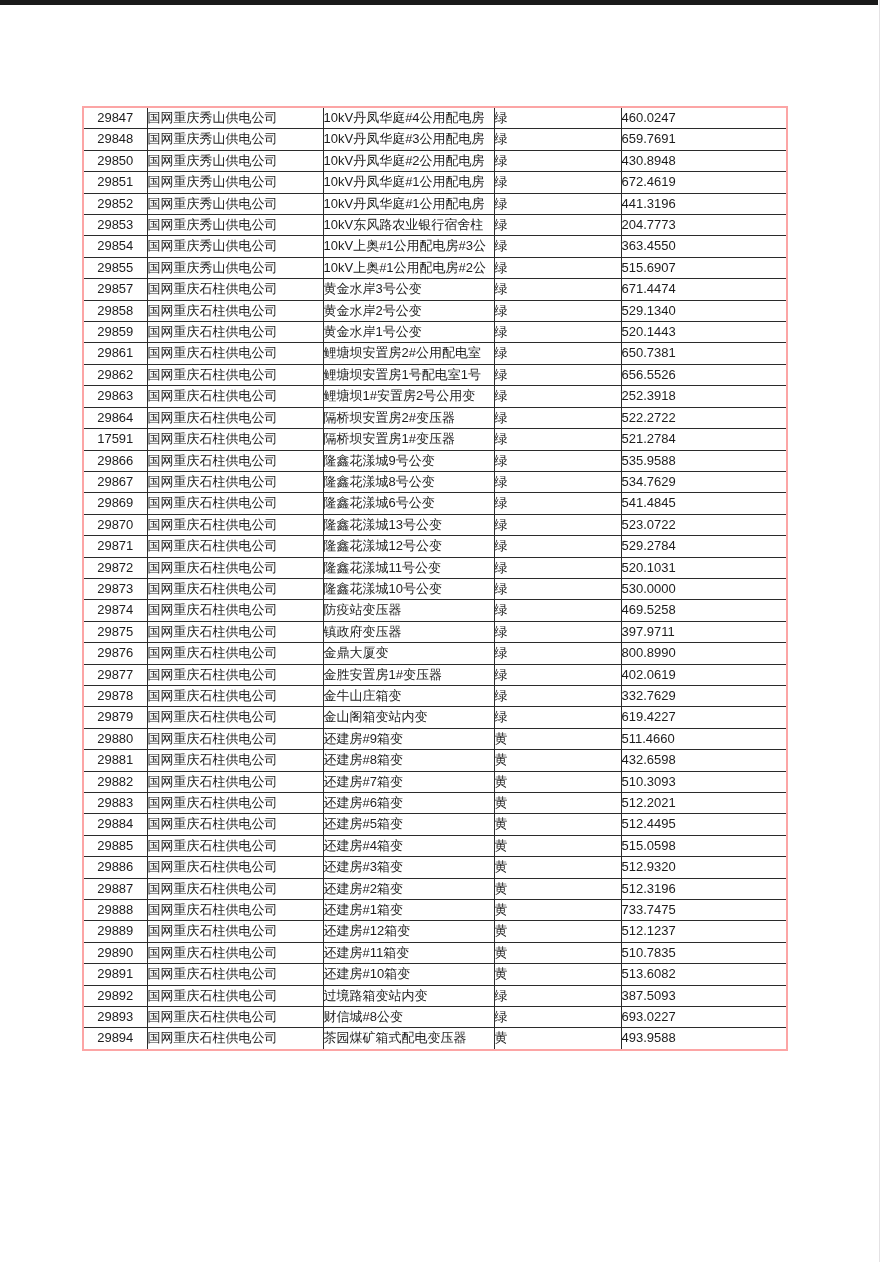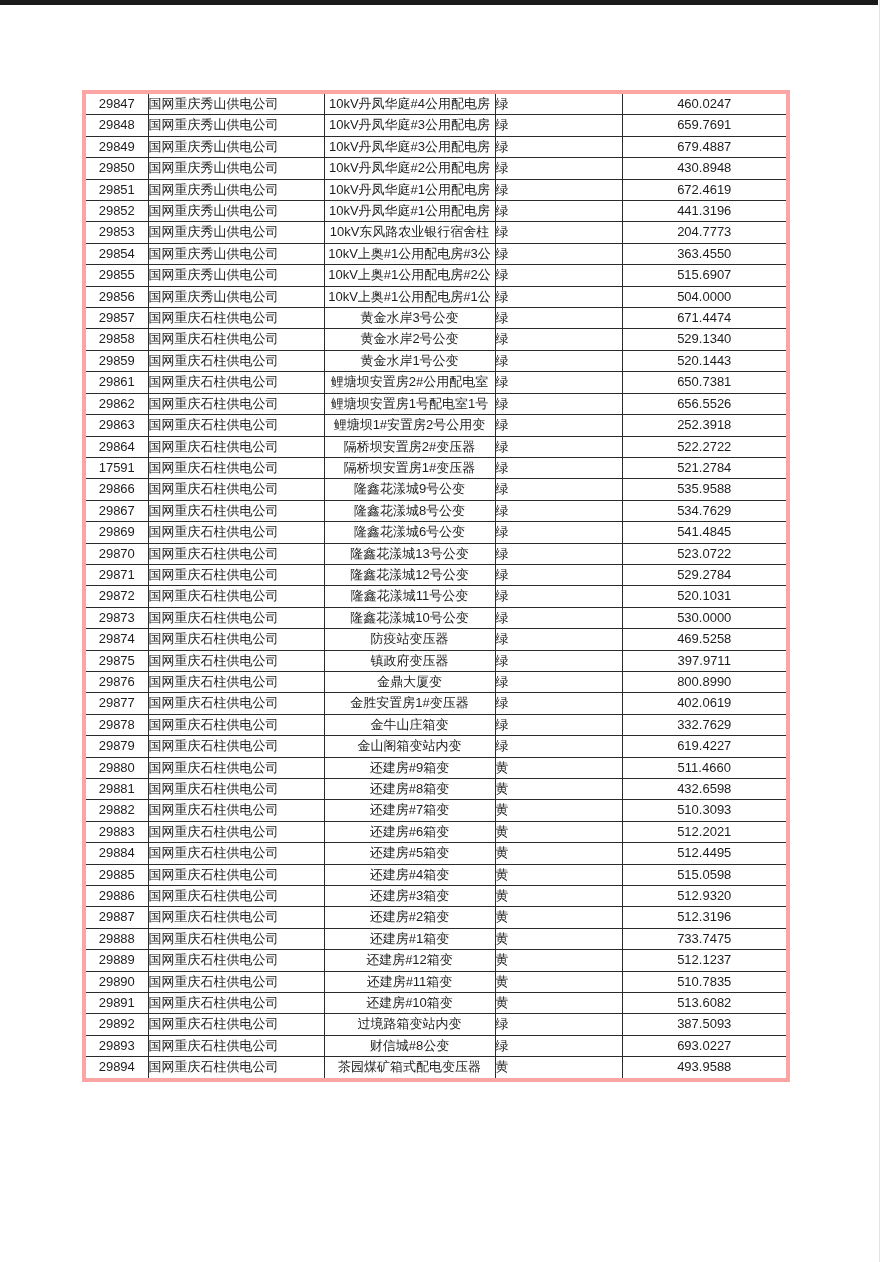--- a/index.html
+++ b/index.html
@@ -18,42 +18,42 @@
     background: #1a1a1a;
   }
   .right-edge-line {
     position: absolute;
     top: 0; left: 879px;
     width: 1px; height: 1262px;
     background: #e4e2e4;
   }
   table.data-table {
     position: absolute;
-    left: 82px; top: 90px;
+    left: 82px; top: 106px;
     width: 704px;
     border-collapse: collapse;
     table-layout: fixed;
-    border: 4px solid #fca5a5;
+    border: 2px solid #fca5a5;
   }
   table.data-table td {
     border: 1px solid #2b2b2b;
     height: 20.4px;
     font-size: 13px;
     line-height: 20.4px;
     color: #1c1c1c;
     padding: 0;
     overflow: hidden;
     white-space: nowrap;
     vertical-align: middle;
   }
   td.c-id     { text-align: center; }
   td.c-company{ padding-left: 5px; }
-  td.c-device { padding-left: 5px; text-align: center; }
+  td.c-device { padding-left: 5px; }
   td.c-status { padding-left: 4px; }
-  td.c-value  { text-align: center; }
+  td.c-value  { text-align: left; }
 </style>
 </head>
 <body>
 
 <div class="top-bar"></div>
 <div class="right-edge-line"></div>
 
 <table class="data-table">
   <colgroup>
     <col style="width:64px">
@@ -71,27 +71,20 @@
         <td class="c-value">460.0247</td>
       </tr>
       <tr>
         <td class="c-id">29848</td>
         <td class="c-company">国网重庆秀山供电公司</td>
         <td class="c-device">10kV丹凤华庭#3公用配电房</td>
         <td class="c-status">绿</td>
         <td class="c-value">659.7691</td>
       </tr>
       <tr>
-        <td class="c-id">29849</td>
-        <td class="c-company">国网重庆秀山供电公司</td>
-        <td class="c-device">10kV丹凤华庭#3公用配电房</td>
-        <td class="c-status">绿</td>
-        <td class="c-value">679.4887</td>
-      </tr>
-      <tr>
         <td class="c-id">29850</td>
         <td class="c-company">国网重庆秀山供电公司</td>
         <td class="c-device">10kV丹凤华庭#2公用配电房</td>
         <td class="c-status">绿</td>
         <td class="c-value">430.8948</td>
       </tr>
       <tr>
         <td class="c-id">29851</td>
         <td class="c-company">国网重庆秀山供电公司</td>
         <td class="c-device">10kV丹凤华庭#1公用配电房</td>
@@ -118,27 +111,20 @@
         <td class="c-device">10kV上奥#1公用配电房#3公</td>
         <td class="c-status">绿</td>
         <td class="c-value">363.4550</td>
       </tr>
       <tr>
         <td class="c-id">29855</td>
         <td class="c-company">国网重庆秀山供电公司</td>
         <td class="c-device">10kV上奥#1公用配电房#2公</td>
         <td class="c-status">绿</td>
         <td class="c-value">515.6907</td>
-      </tr>
-      <tr>
-        <td class="c-id">29856</td>
-        <td class="c-company">国网重庆秀山供电公司</td>
-        <td class="c-device">10kV上奥#1公用配电房#1公</td>
-        <td class="c-status">绿</td>
-        <td class="c-value">504.0000</td>
       </tr>
       <tr>
         <td class="c-id">29857</td>
         <td class="c-company">国网重庆石柱供电公司</td>
         <td class="c-device">黄金水岸3号公变</td>
         <td class="c-status">绿</td>
         <td class="c-value">671.4474</td>
       </tr>
       <tr>
         <td class="c-id">29858</td>

